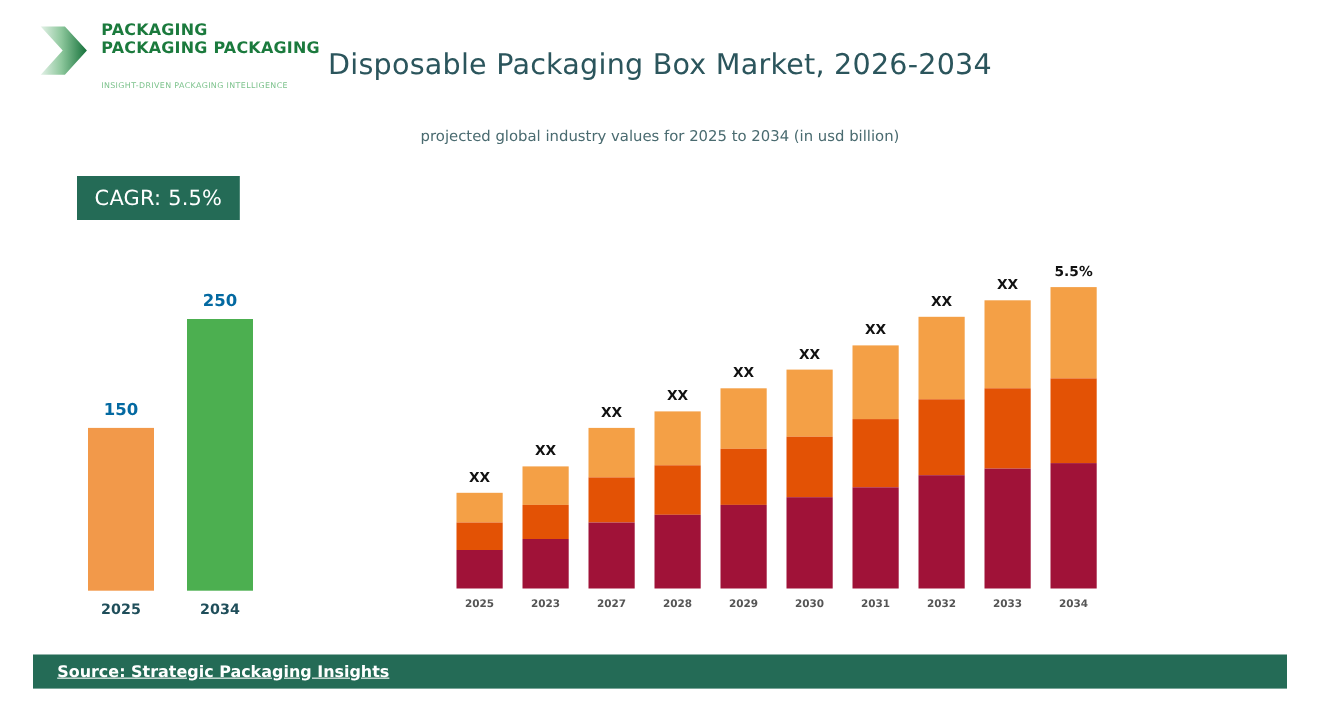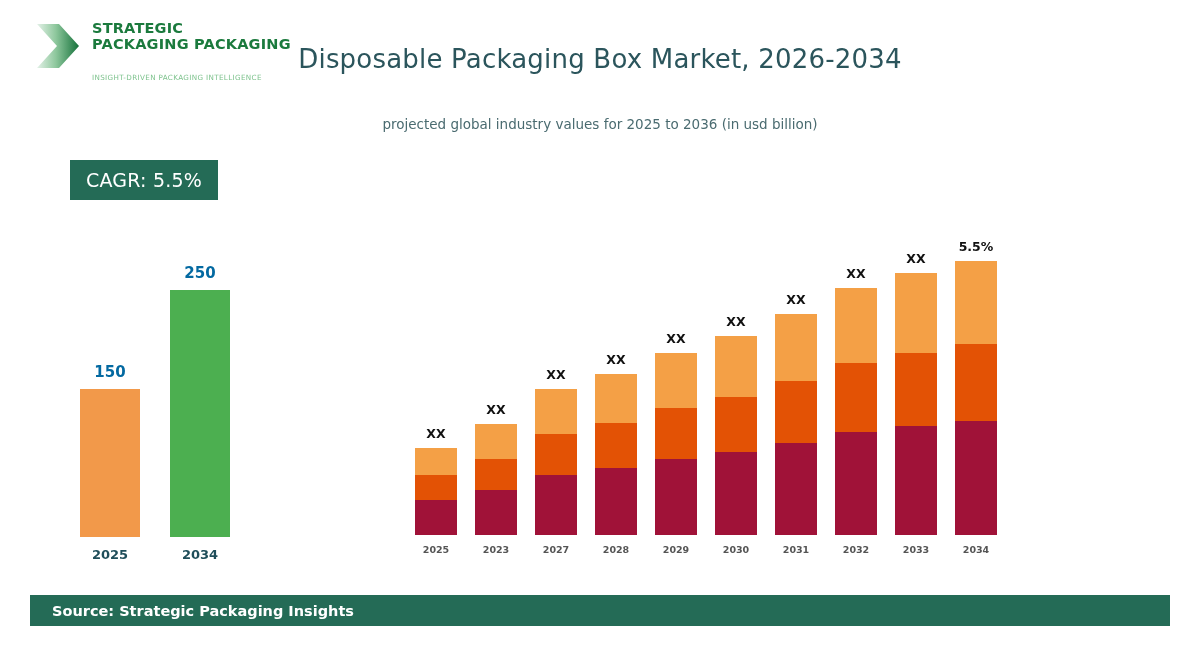--- a/index.html
+++ b/index.html
@@ -180,45 +180,46 @@
     align-items: center;
     justify-content: space-between;
     box-sizing: border-box;
     padding: 0 22px;
   }
   .footer-text {
     color: #ffffff;
     font-size: 14.5px;
     font-weight: bold;
     white-space: nowrap;
+    text-decoration: underline;
   }
 </style>
 </head>
 <body>
 
 <div id="logo">
   <svg id="logo-mark" viewBox="0 0 46 48">
     <defs>
       <linearGradient id="chevGrad" x1="0" y1="0" x2="1" y2="0">
         <stop offset="0%" stop-color="#e3f1e7"></stop>
         <stop offset="45%" stop-color="#8dc79c"></stop>
         <stop offset="100%" stop-color="#15713a"></stop>
       </linearGradient>
     </defs>
     <path d="M2,2 L24,2 L44,24 L24,46 L2,46 L22,24 Z" fill="url(#chevGrad)"></path>
   </svg>
   <div id="logo-text">
-    <div class="logo-line">STRATEGIC</div>
+    <div class="logo-line">PACKAGING</div>
     <div class="logo-line">PACKAGING PACKAGING</div>
     <div id="logo-tagline">INSIGHT-DRIVEN PACKAGING INTELLIGENCE</div>
   </div>
 </div>
 
 <div id="chart-title">Disposable Packaging Box Market, 2026-2034</div>
-<div id="chart-subtitle">projected global industry values for 2025 to 2036 (in usd billion)</div>
+<div id="chart-subtitle">projected global industry values for 2025 to 2034 (in usd billion)</div>
 
 <div id="cagr-badge">CAGR: 5.5%</div>
 
 <div id="compare-panel">
     <div class="cmp-bar-wrap" style="left: 20px; height: 148px;">
       <div class="cmp-bar" style="height: 148px; background: rgb(242, 153, 74);"></div>
     </div>
     <div class="cmp-value" style="left: 20px; bottom: 189px;">150</div>
     <div class="cmp-year" style="left: 20px;">2025</div>
     <div class="cmp-bar-wrap" style="left: 110px; height: 247px;">

